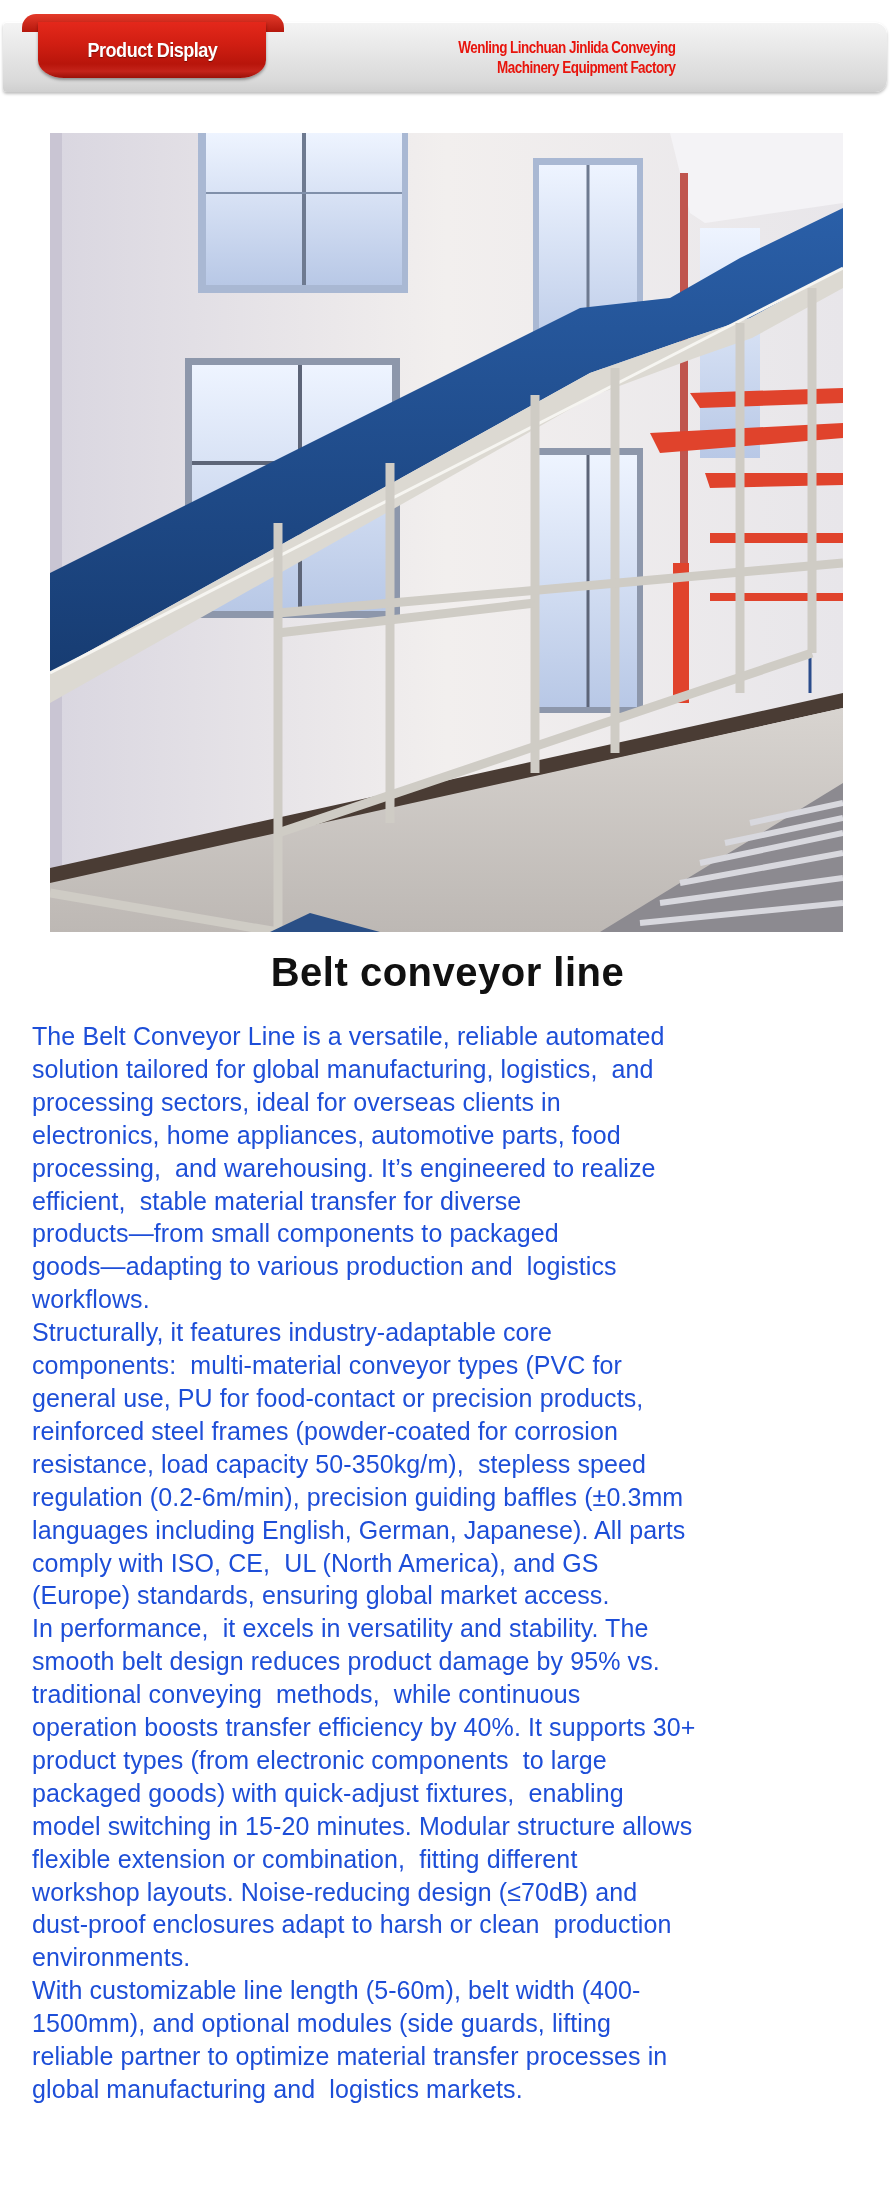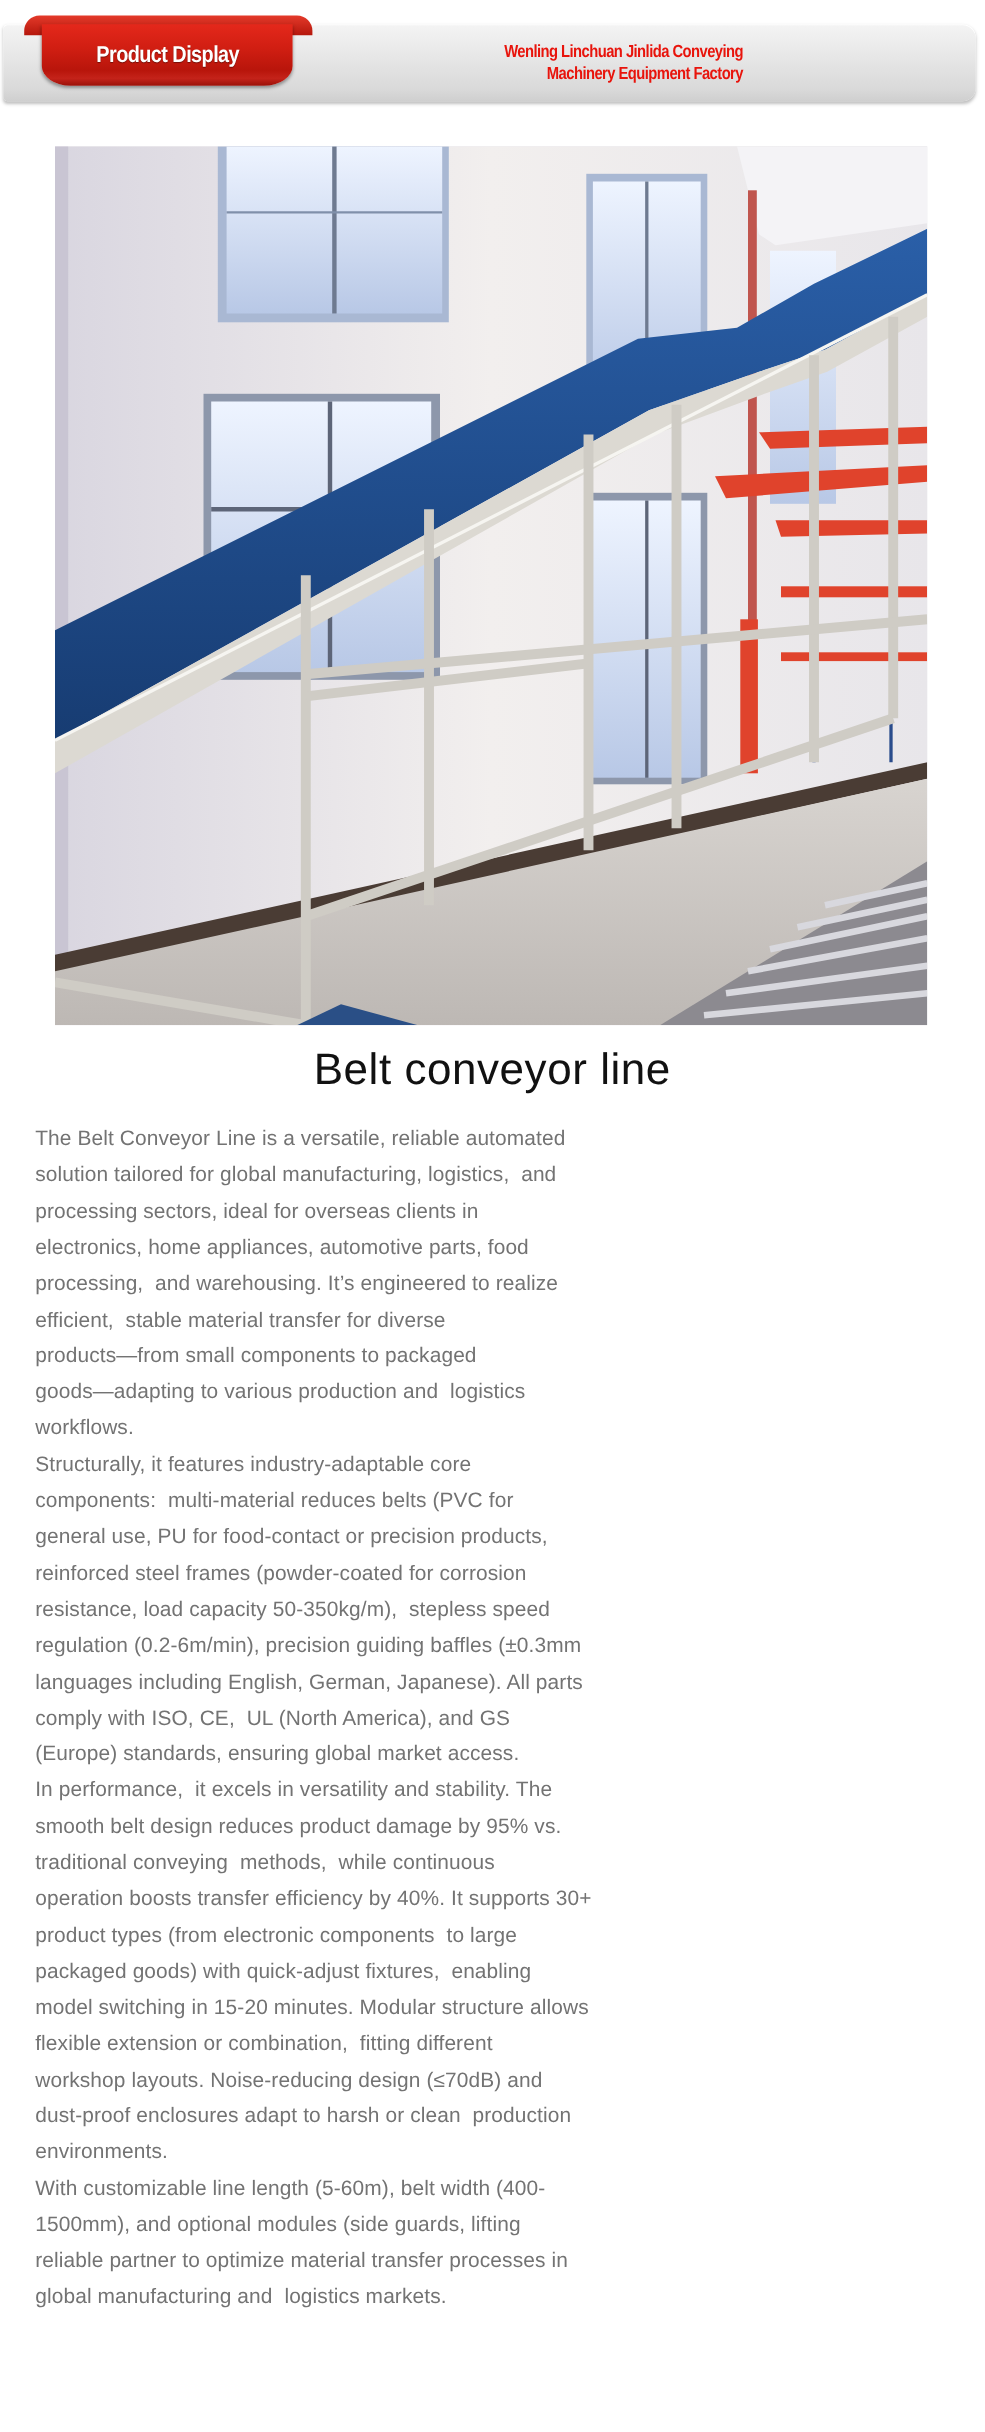--- a/index.html
+++ b/index.html
@@ -41,27 +41,27 @@
     
     .photo {
       position: absolute; left: 50px; top: 133px; width: 793px; height: 799px;
       overflow: hidden; background: #e9e6ea;
     }
     .photo svg { display: block; width: 100%; height: 100%; }
 
     
     .product-title {
       position: absolute; left: 0; top: 950px; width: 895px; text-align: center;
-      font-size: 40px; font-weight: normal; color: #111111; letter-spacing: 0.5px;
+      font-size: 40px; font-weight: bold; color: #111111; letter-spacing: 0.5px;
     }
 
     
     .desc {
       position: absolute; left: 32px; top: 1020px; width: 840px;
-      font-size: 19px; line-height: 32.9px; color: #737373;
+      font-size: 25px; line-height: 32.9px; color: #1d4ed8;
       letter-spacing: 0.1px;
     }
     .desc .line { display: block; white-space: pre; }
   </style>
 </head>
 <body>
 
 <div class="banner">
   <div class="banner-bar"></div>
   <div class="ribbon-top"></div>
@@ -176,21 +176,21 @@
   <span class="line">The Belt Conveyor Line is a versatile, reliable automated</span>
   <span class="line">solution tailored for global manufacturing, logistics,  and</span>
   <span class="line">processing sectors, ideal for overseas clients in</span>
   <span class="line">electronics, home appliances, automotive parts, food</span>
   <span class="line">processing,  and warehousing. It’s engineered to realize</span>
   <span class="line">efficient,  stable material transfer for diverse</span>
   <span class="line">products—from small components to packaged</span>
   <span class="line">goods—adapting to various production and  logistics</span>
   <span class="line">workflows.</span>
   <span class="line">Structurally, it features industry-adaptable core</span>
-  <span class="line">components:  multi-material reduces belts (PVC for</span>
+  <span class="line">components:  multi-material conveyor types (PVC for</span>
   <span class="line">general use, PU for food-contact or precision products,</span>
   <span class="line">reinforced steel frames (powder-coated for corrosion</span>
   <span class="line">resistance, load capacity 50-350kg/m),  stepless speed</span>
   <span class="line">regulation (0.2-6m/min), precision guiding baffles (±0.3mm</span>
   <span class="line">languages including English, German, Japanese). All parts</span>
   <span class="line">comply with ISO, CE,  UL (North America), and GS</span>
   <span class="line">(Europe) standards, ensuring global market access.</span>
   <span class="line">In performance,  it excels in versatility and stability. The</span>
   <span class="line">smooth belt design reduces product damage by 95% vs.</span>
   <span class="line">traditional conveying  methods,  while continuous</span>

